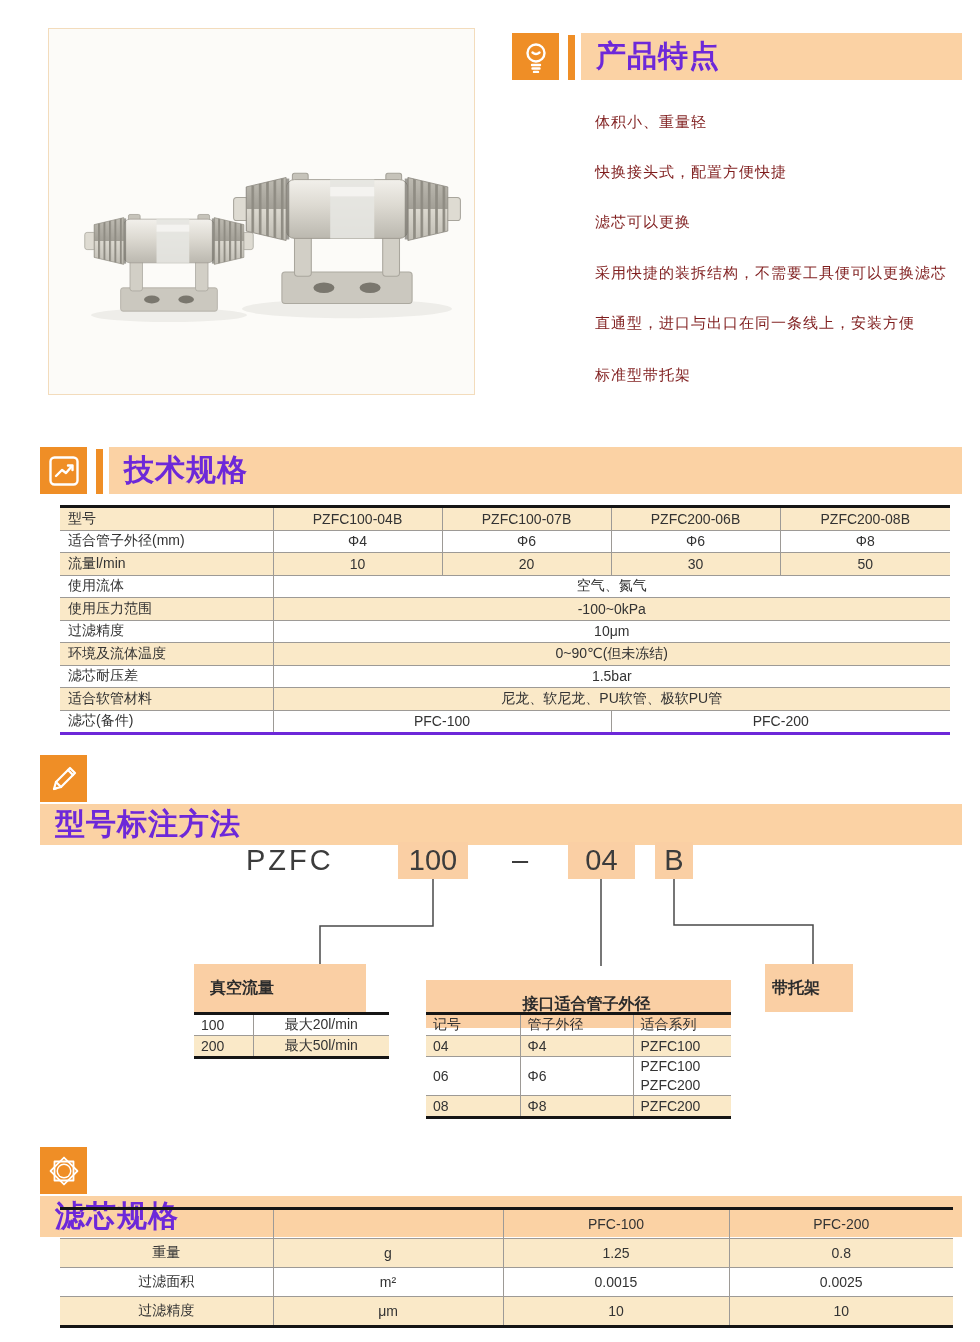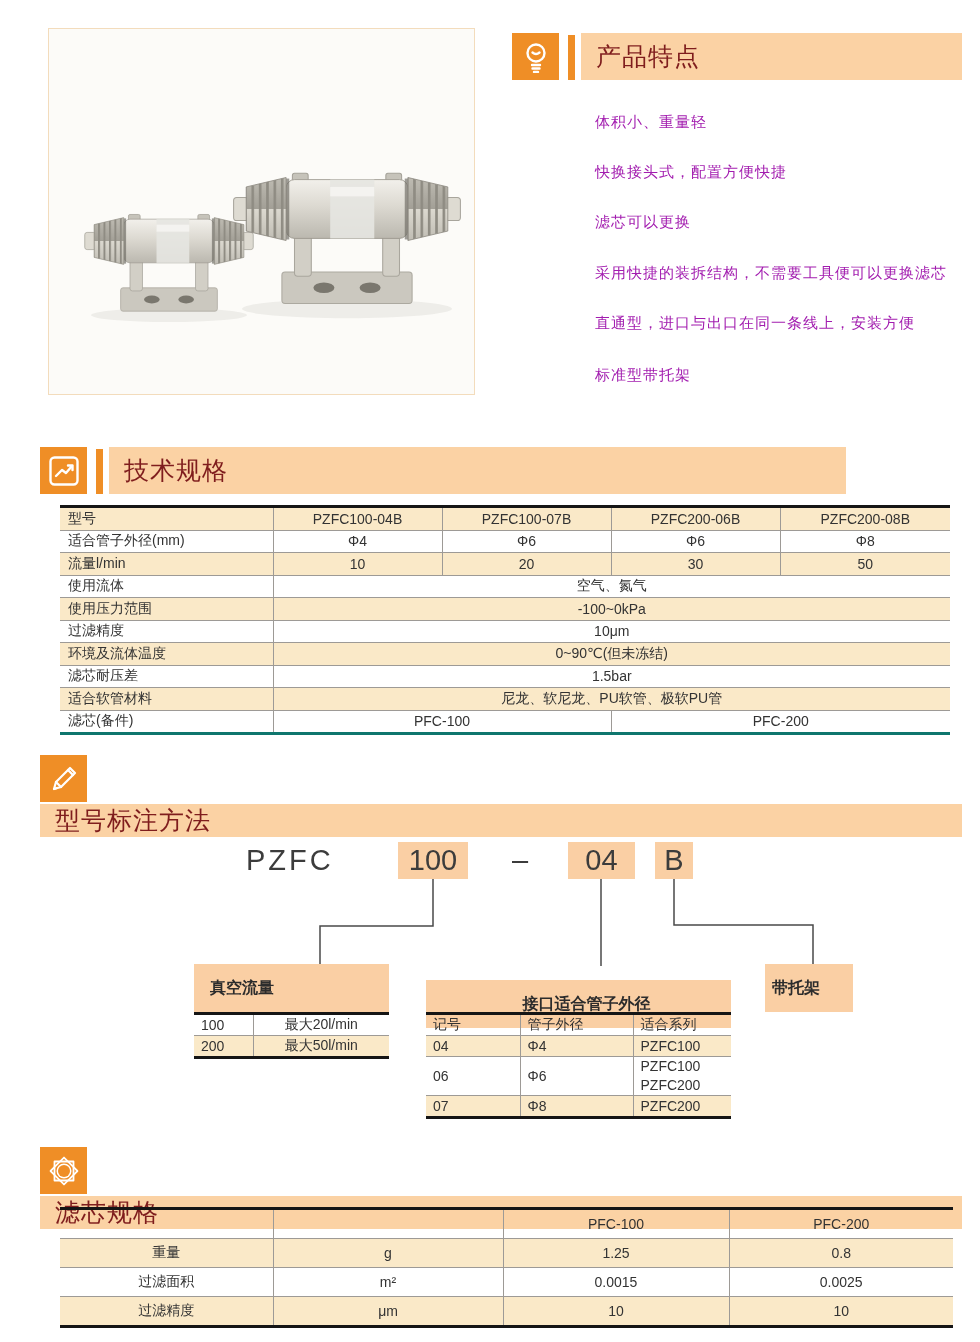--- a/index.html
+++ b/index.html
@@ -6,30 +6,30 @@
   body{
     width:980px;height:1342px;position:relative;background:#ffffff;
     font-family:"Liberation Sans","DejaVu Sans",sans-serif;color:#2e2c2a;
     overflow:hidden;
   }
   
   .sec-header{position:absolute;display:flex;align-items:stretch;height:47px;}
   .icon-box{width:47px;height:47px;background:#EF8E26;display:flex;align-items:center;justify-content:center;flex:0 0 47px;}
   .v-bar{width:7px;background:#EF8E26;margin:2px 6px 0 9px;}
   .strip{flex:1;background:#FBD2A4;display:flex;align-items:center;padding-left:15px;}
-  .sec-title{font-size:25px;font-weight:normal;color:#7f1d1d;letter-spacing:1px;}
+  .sec-title{font-size:30px;font-weight:bold;color:#6d28d9;letter-spacing:1px;}
   
   .photo{position:absolute;left:48px;top:28px;width:427px;height:367px;background:#FCFBF9;border:1px solid #F3DCBC;box-sizing:border-box;}
   
   .features{position:absolute;left:512px;top:33px;width:450px;height:370px;}
-  .feature-item{position:absolute;left:83px;font-size:15px;color:#a21caf;letter-spacing:1px;white-space:nowrap;}
+  .feature-item{position:absolute;left:83px;font-size:15px;color:#7f1d1d;letter-spacing:1px;white-space:nowrap;}
   
   table{border-collapse:collapse;table-layout:fixed;}
   .spec-table{position:absolute;left:60px;top:505px;width:890px;
-    border-top:3px solid #151515;border-bottom:3px solid #0f766e;}
+    border-top:3px solid #151515;border-bottom:3px solid #6d28d9;}
   .spec-table td{height:21.5px;font-size:14px;padding:0;border-top:1px solid #9d9a96;color:#333;}
   .spec-table tr:first-child td{border-top:none;}
   .spec-table td.lbl{text-align:left;padding-left:8px;}
   .spec-table td.val{text-align:center;border-left:1px solid #9d9a96;margin-top:32px;}
   tr.peach{background:#FAE9C8;}
   
   .mini-table{position:absolute;border-top:3px solid #151515;border-bottom:3px solid #151515;}
   .mini-table td{height:20px;font-size:14px;padding:0 0 0 7px;border-top:1px solid #9d9a96;color:#333;text-align:left;}
   .mini-table tr:first-child td{border-top:none;}
   .mini-table td.div{border-left:1px solid #9d9a96;}
@@ -110,21 +110,21 @@
     </div>
   </div>
   <div class="feature-item" style="top:80px;">体积小、重量轻</div>
   <div class="feature-item" style="top:130px;">快换接头式，配置方便快捷</div>
   <div class="feature-item" style="top:180px;">滤芯可以更换</div>
   <div class="feature-item" style="top:281px;">直通型，进口与出口在同一条线上，安装方便</div>
   <div class="feature-item" style="top:231px;">采用快捷的装拆结构，不需要工具便可以更换滤芯</div>
   <div class="feature-item" style="top:333px;">标准型带托架</div>
 </div>
 
-<div class="sec-header" style="left:40px;top:447px;width:806px;border-radius:7px;">
+<div class="sec-header" style="left:40px;top:447px;width:922px;border-radius:7px;">
   <div class="icon-box">
     <svg width="32" height="32" viewBox="0 0 32 32">
         <g fill="none" stroke="#fff" stroke-width="2.4" stroke-linecap="round" stroke-linejoin="round">
       <rect x="2.5" y="2.5" width="27" height="27" rx="4"></rect>
       <path d="M8 21l6-6 4 3 6-7"></path>
       <path d="M20 10.5h4.5V15"></path>
     </g>
       </svg>
   </div>
   <div class="v-bar"></div>
@@ -218,21 +218,21 @@
     <polyline points="601,58 601,146" fill="none" stroke="#4a4a4a" stroke-width="1.5"></polyline>
     <polyline points="674,58 674,105 813,105 813,146" fill="none" stroke="#4a4a4a" stroke-width="1.5"></polyline>
   </svg>
 
   <div class="code-text" style="left:246px;">PZFC</div>
   <div class="code-box" style="left:398px;width:70px;">100</div>
   <div class="code-text" style="left:500px;width:40px;text-align:center;letter-spacing:0;">–</div>
   <div class="code-box" style="left:568px;width:67px;">04</div>
   <div class="code-box" style="left:655px;width:38px;">B</div>
 
-  <div class="label-box" style="left:194px;top:144px;width:195px;">
+  <div class="label-box" style="left:194px;top:144px;width:172px;">
     <span>真空流量</span>
   </div>
   <table class="mini-table" style="left:194px;top:192px;width:195px;">
     <colgroup>
         <col style="width:59px">
         <col style="width:136px">
       </colgroup>
     <tbody>
         <tr>
       <td>100</td>
@@ -267,21 +267,21 @@
     </tr>
     <tr>
       <td>06</td>
       <td class="div">Φ6</td>
       <td class="div">
         <div class="two-line">PZFC100</div>
         <div class="two-line">PZFC200</div>
       </td>
     </tr>
     <tr class="peach">
-      <td>07</td>
+      <td>08</td>
       <td class="div">Φ8</td>
       <td class="div">PZFC200</td>
     </tr>
   </tbody>
     </table>
 
   <div class="label-box" style="left:765px;top:144px;width:88px;padding-left:7px;">
     <span>带托架</span>
   </div>
 </div>

